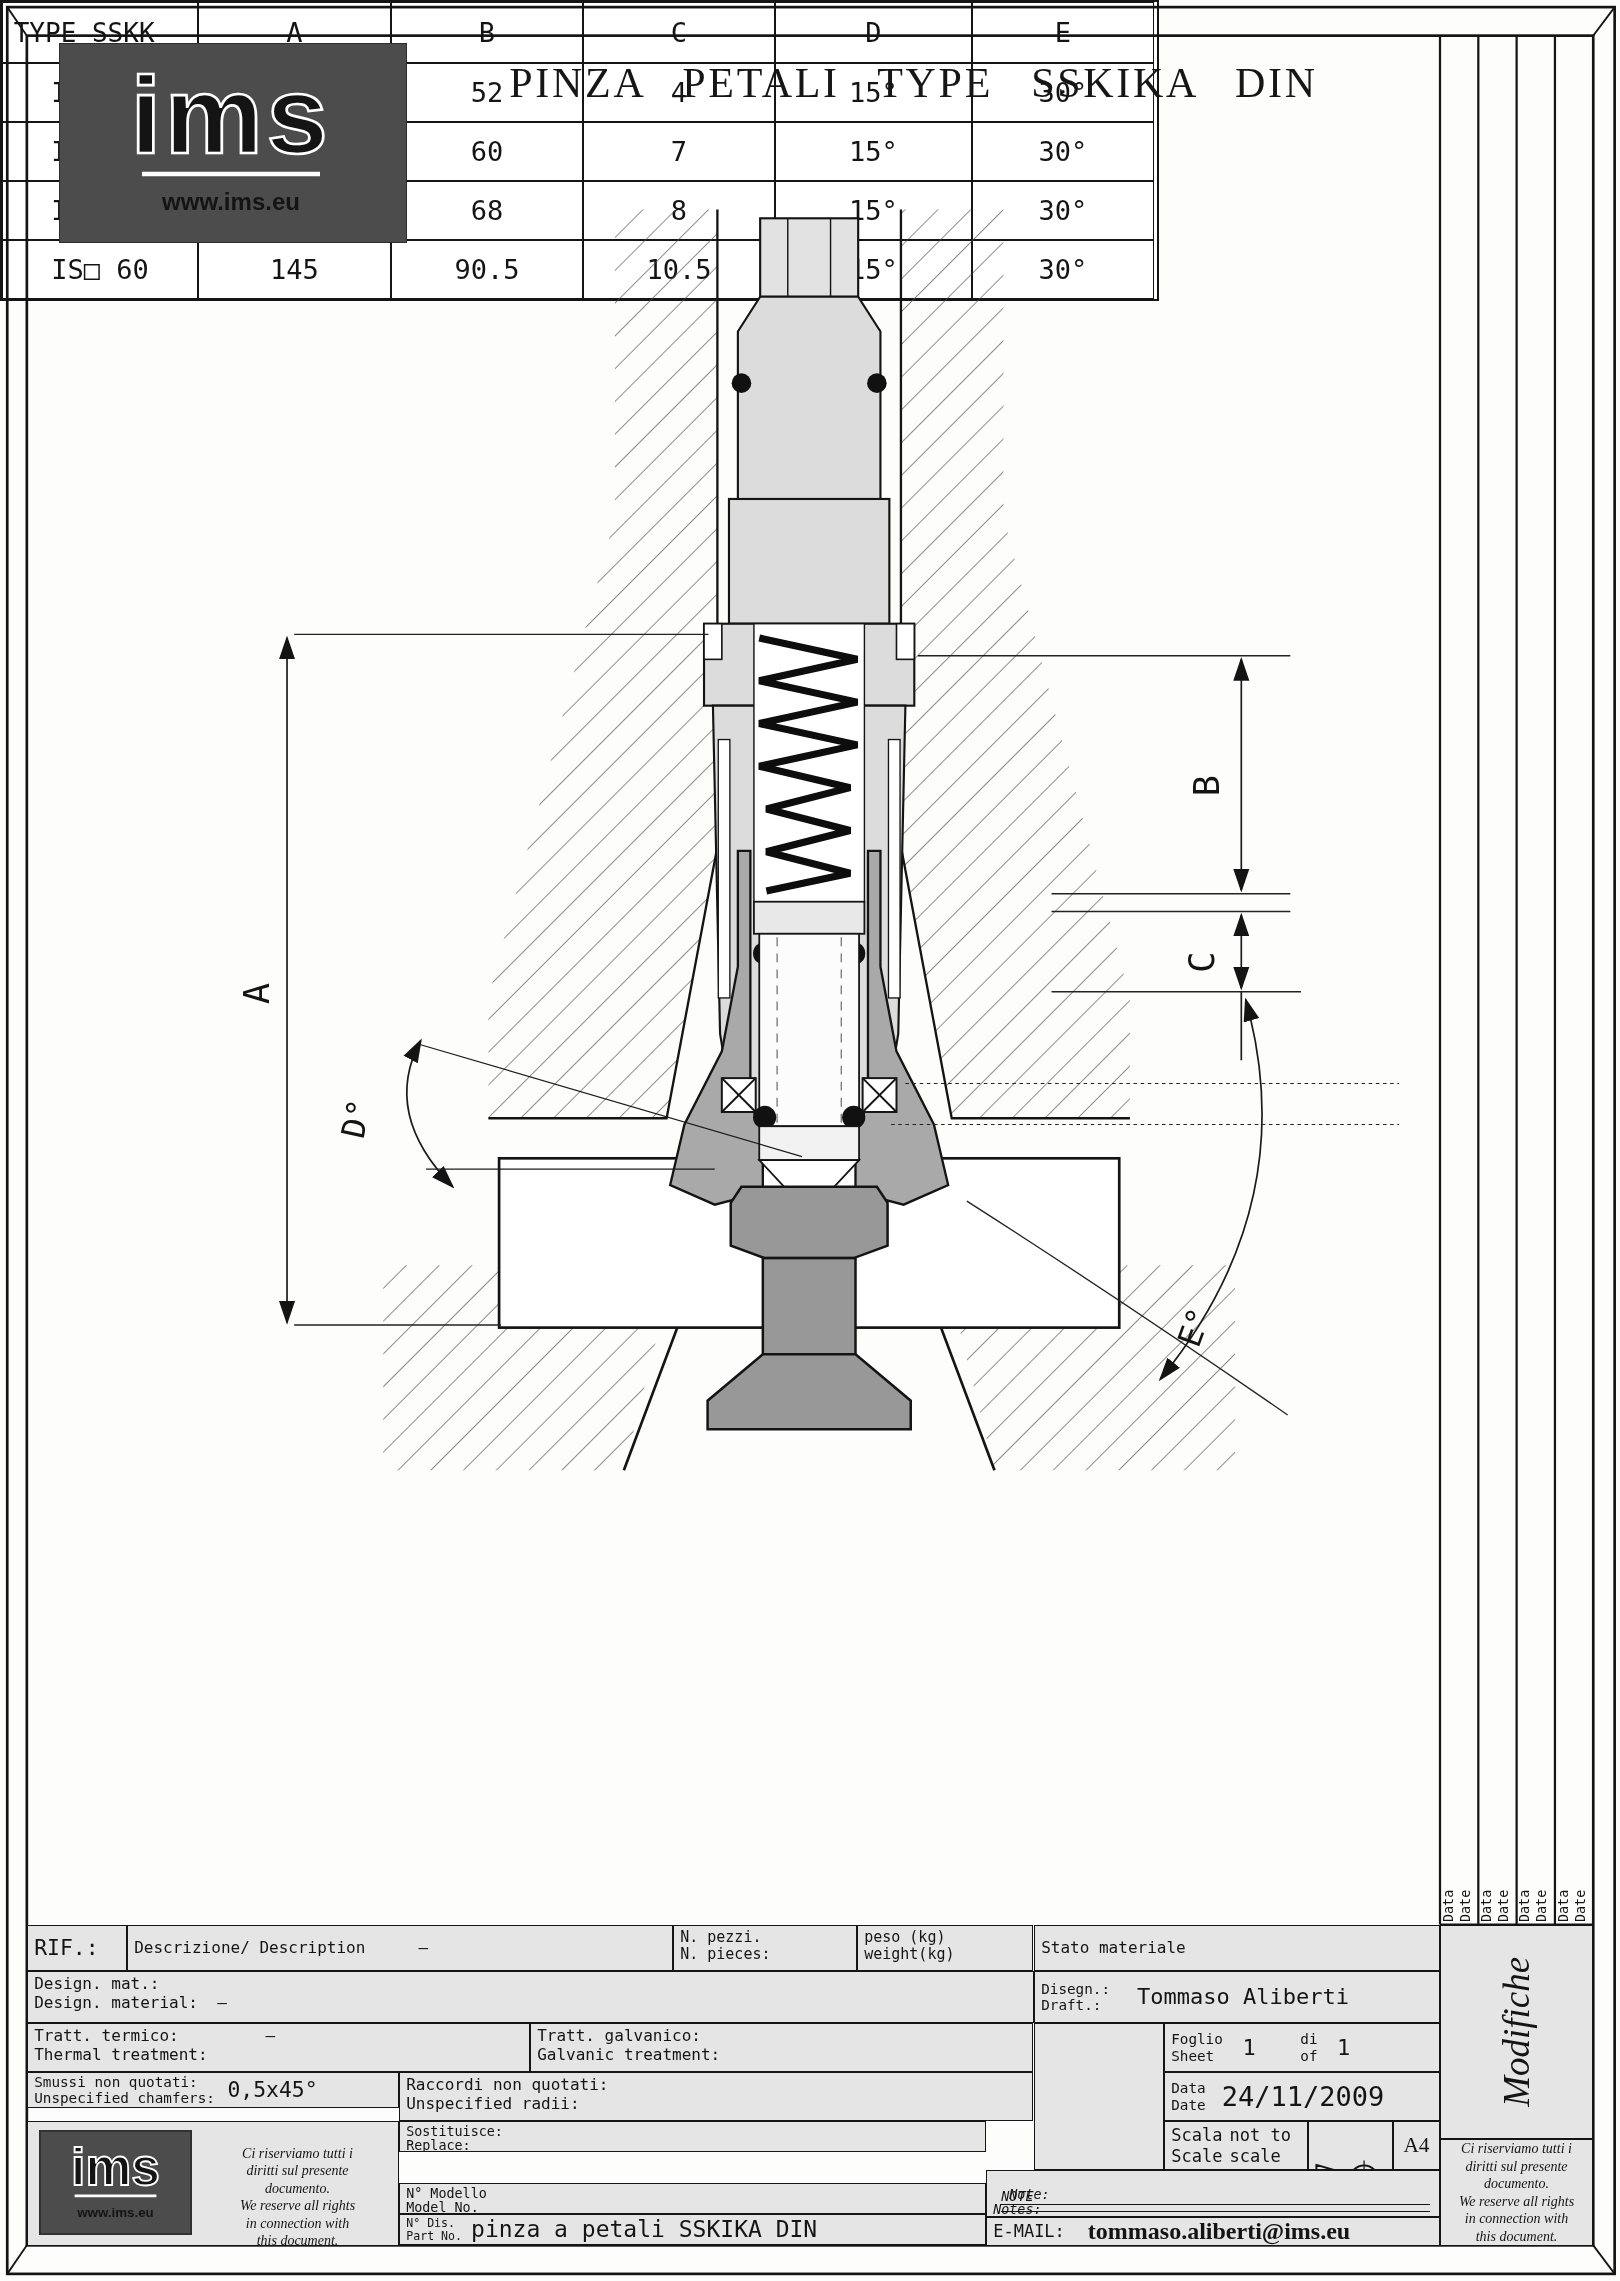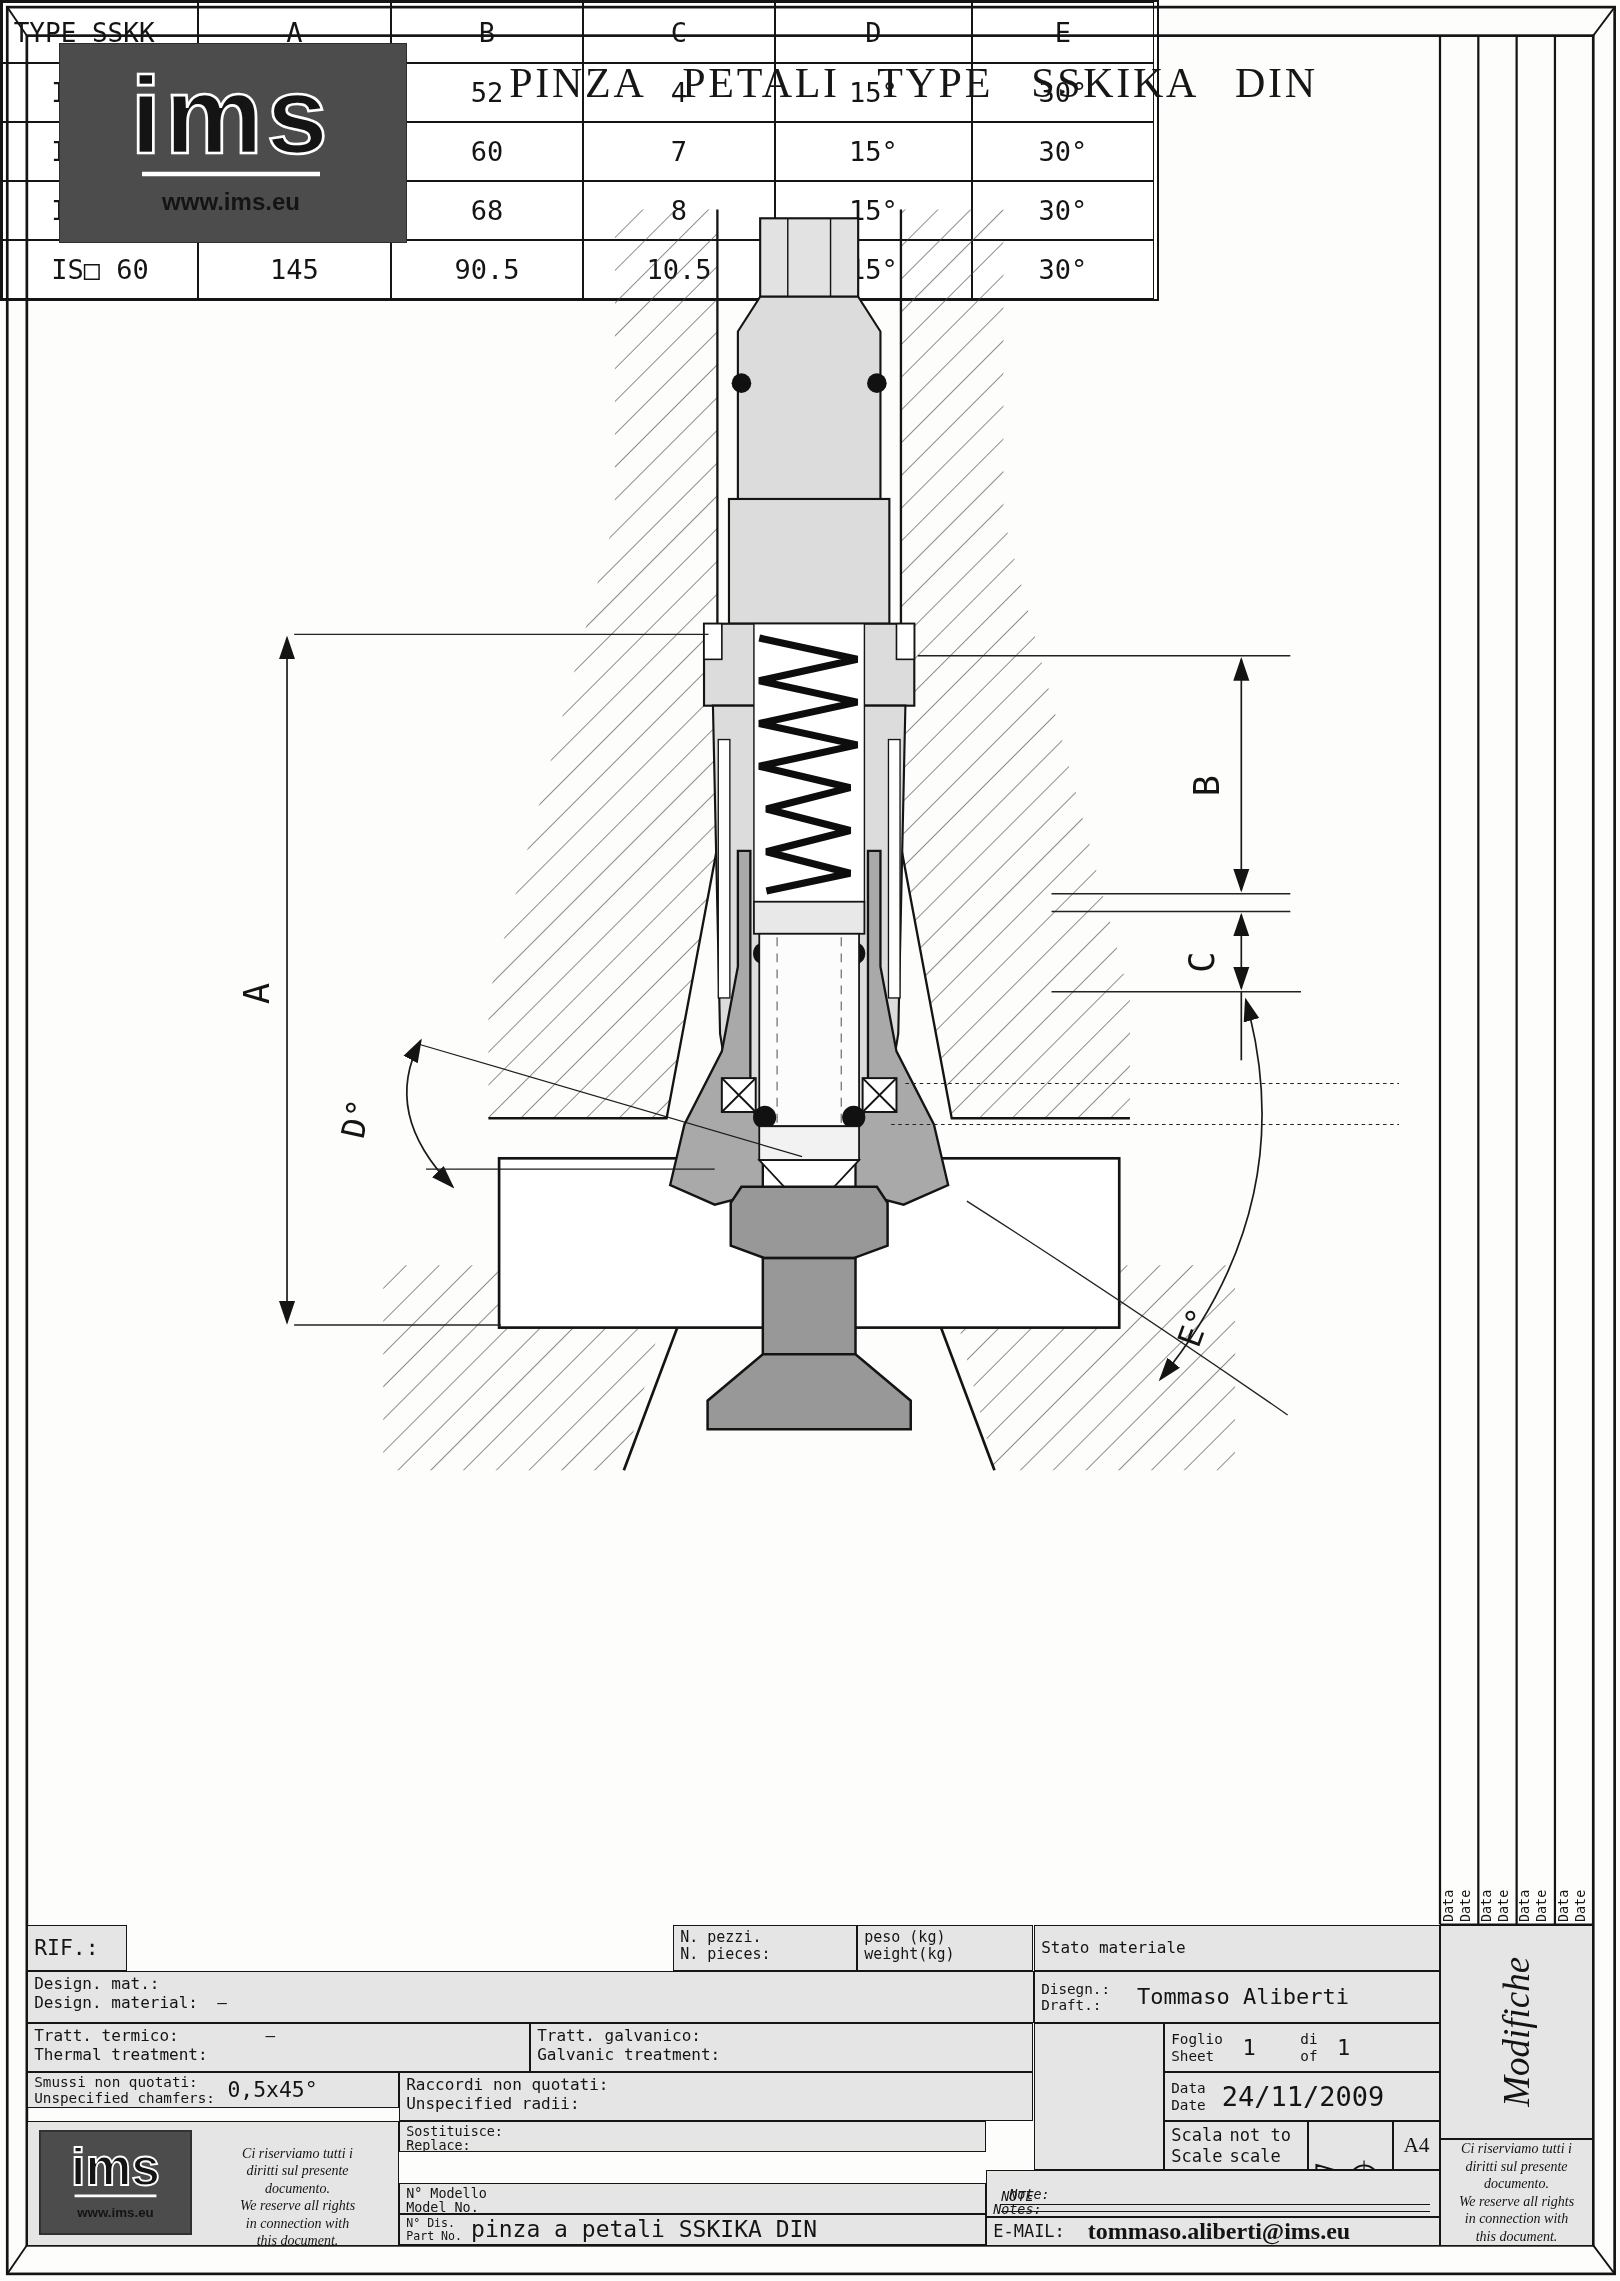--- a/index.html
+++ b/index.html
@@ -210,20 +210,23 @@
   <div class="tcell">IS□ 60</div>
   <div class="tcell">145</div>
   <div class="tcell">90.5</div>
   <div class="tcell">10.5</div>
   <div class="tcell">15°</div>
   <div class="tcell">30°</div>
 </div>
 
 <div class="cell flexc" style="left:27px;top:1925px;width:100px;height:46px;font-size:21.4px;">
   <span>RIF.:</span></div>
+<div class="cell flexc" style="left:127px;top:1925px;width:546px;height:46px;gap:53px;font-size:16px;">
+  <span>Descrizione/ Description</span>
+  <span>–</span></div>
 <div class="cell" style="left:673px;top:1925px;width:184px;height:46px;">N. pezzi.
 N. pieces:</div>
 <div class="cell" style="left:857px;top:1925px;width:176px;height:46px;">peso (kg)
 weight(kg)</div>
 <div class="cell flexc" style="left:1034px;top:1925px;width:406px;height:46px;font-size:16px;">
   <span>Stato materiale</span></div>
 
 <div class="cell" style="left:27px;top:1971px;width:1007px;height:52px;font-size:16px;">Design. mat.:
 Design. material:  –</div>
 <div class="cell flexc" style="left:1034px;top:1971px;width:406px;height:52px;gap:27px;">

